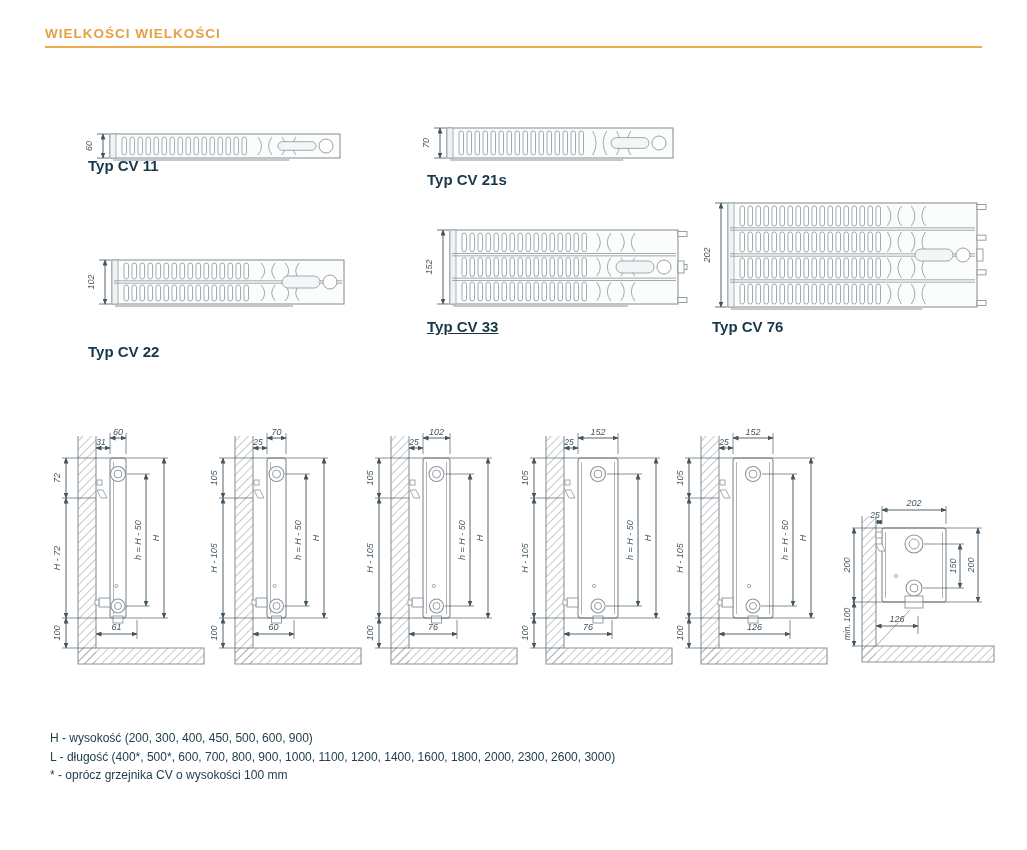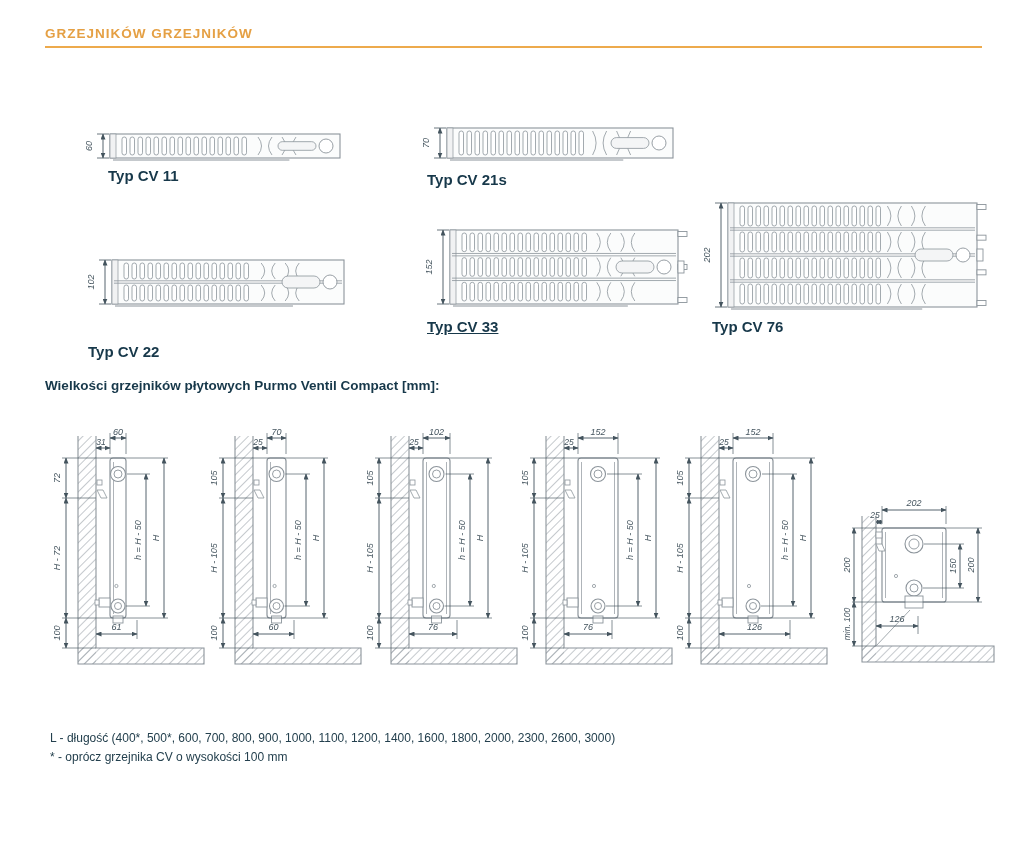--- a/index.html
+++ b/index.html
@@ -2,36 +2,36 @@
 <html><head>
 <meta charset="utf-8">
 <style>
   html,body{margin:0;padding:0;background:#fff;}
   .page{position:relative;width:1027px;height:850px;background:#ffffff;overflow:hidden;
         font-family:"Liberation Sans",sans-serif;}
   .title{position:absolute;left:45px;top:26px;font-size:13.5px;letter-spacing:1px;
          color:#E5A044;font-weight:bold;}
   .rule{position:absolute;left:45px;top:46px;width:937px;height:2px;background:#EDAA4C;}
   .typ{position:absolute;font-size:15px;font-weight:bold;color:#17384A;}
-  #lab0{left:88px;top:167px;margin-left:20px;} #lab1{left:427px;top:171px;}
+  #lab0{left:88px;top:157px;} #lab1{left:427px;top:171px;}
   #lab2{left:88px;top:318px;margin-top:25px;} #lab3{left:427px;top:318px;text-decoration:underline;} #lab4{left:712px;top:318px;}
   .heading{position:absolute;left:45px;top:378px;font-size:13.5px;font-weight:bold;color:#17384A;}
   .drawing{position:absolute;font-style:italic;}
   #tv0{left:84px;top:131px;} #tv1{left:421px;top:125px;}
   #tv2{left:86px;top:257px;} #tv3{left:424px;top:227px;} #tv4{left:702px;top:200px;}
   #sv0{left:52px;top:424px;} #sv1{left:209px;top:424px;} #sv2{left:365px;top:424px;}
   #sv3{left:520px;top:424px;} #sv4{left:675px;top:424px;}
   #detail{left:842px;top:466px;}
   .footnotes{position:absolute;left:50px;top:729px;color:#24404E;font-size:12px;line-height:18.5px;}
 </style>
 </head>
 <body>
 
 <div class="page">
-  <div class="title">GRZEJNIKÓW GRZEJNIKÓW</div>
+  <div class="title">WIELKOŚCI WIELKOŚCI</div>
   <div class="rule"></div>
 
   <div class="drawing" id="tv0"><svg width="270" height="34" viewBox="0 0 270 34">
         <defs>
           <marker id="mt0" markerWidth="6" markerHeight="5" refX="5.5" refY="2.5" orient="auto-start-reverse" markerUnits="userSpaceOnUse">
             <path d="M0,0 L6,2.5 L0,5 z" fill="#44545E"></path>
           </marker>
           <pattern id="ht0" width="6" height="6" patternUnits="userSpaceOnUse" patternTransform="rotate(45)">
             <line x1="0" y1="0" x2="0" y2="6" stroke="#8C949B" stroke-width="1"></line>
           </pattern>
@@ -371,21 +371,20 @@
         <line x1="19" y1="3" x2="19" y2="107" stroke="#44545E" stroke-width="0.9" marker-start="url(#mt4)" marker-end="url(#mt4)"></line>
         <text x="8" y="55" transform="rotate(-90 8 55)" text-anchor="middle" font-size="9" fill="#44545E" font-family="Liberation Sans,sans-serif">202</text>
       </svg></div>
 
   <div class="typ" id="lab0">Typ CV 11</div>
   <div class="typ" id="lab1">Typ CV 21s</div>
   <div class="typ" id="lab2">Typ CV 22</div>
   <div class="typ" id="lab3">Typ CV 33</div>
   <div class="typ" id="lab4">Typ CV 76</div>
 
-  <div class="heading">Wielkości grzejników płytowych Purmo Ventil Compact [mm]:</div>
 
   <div class="drawing" id="sv0"><svg width="162" height="248" viewBox="0 0 162 248">
         <defs>
           <marker id="ms0" markerWidth="6" markerHeight="5" refX="5.5" refY="2.5" orient="auto-start-reverse" markerUnits="userSpaceOnUse">
             <path d="M0,0 L6,2.5 L0,5 z" fill="#44545E"></path>
           </marker>
           <pattern id="hs0" width="6" height="6" patternUnits="userSpaceOnUse" patternTransform="rotate(45)">
             <line x1="0" y1="0" x2="0" y2="6" stroke="#8C949B" stroke-width="1"></line>
           </pattern>
         </defs>
@@ -676,16 +675,17 @@
         <text x="72" y="40" text-anchor="middle" font-size="9" fill="#44545E" font-family="Liberation Sans,sans-serif">202</text>
         <text x="33" y="52" text-anchor="middle" font-size="8.5" fill="#44545E" font-family="Liberation Sans,sans-serif">25</text>
         <text x="8" y="99" transform="rotate(-90 8 99)" text-anchor="middle" font-size="9" fill="#44545E" font-family="Liberation Sans,sans-serif">200</text>
         <text x="8" y="158" transform="rotate(-90 8 158)" text-anchor="middle" font-size="8.5" fill="#44545E" font-family="Liberation Sans,sans-serif">min. 100</text>
         <text x="114" y="100" transform="rotate(-90 114 100)" text-anchor="middle" font-size="9" fill="#44545E" font-family="Liberation Sans,sans-serif">150</text>
         <text x="132" y="99" transform="rotate(-90 132 99)" text-anchor="middle" font-size="9" fill="#44545E" font-family="Liberation Sans,sans-serif">200</text>
         <text x="55" y="156" text-anchor="middle" font-size="9" fill="#44545E" font-family="Liberation Sans,sans-serif">126</text>
       </svg></div>
 
   <div class="footnotes" id="footnotes">
+      <div>H - wysokość (200, 300, 400, 450, 500, 600, 900)</div>
       <div>L - długość (400*, 500*, 600, 700, 800, 900, 1000, 1100, 1200, 1400, 1600, 1800, 2000, 2300, 2600, 3000)</div>
       <div>* - oprócz grzejnika CV o wysokości 100 mm</div>
     </div>
 </div>
 
 </body></html>

